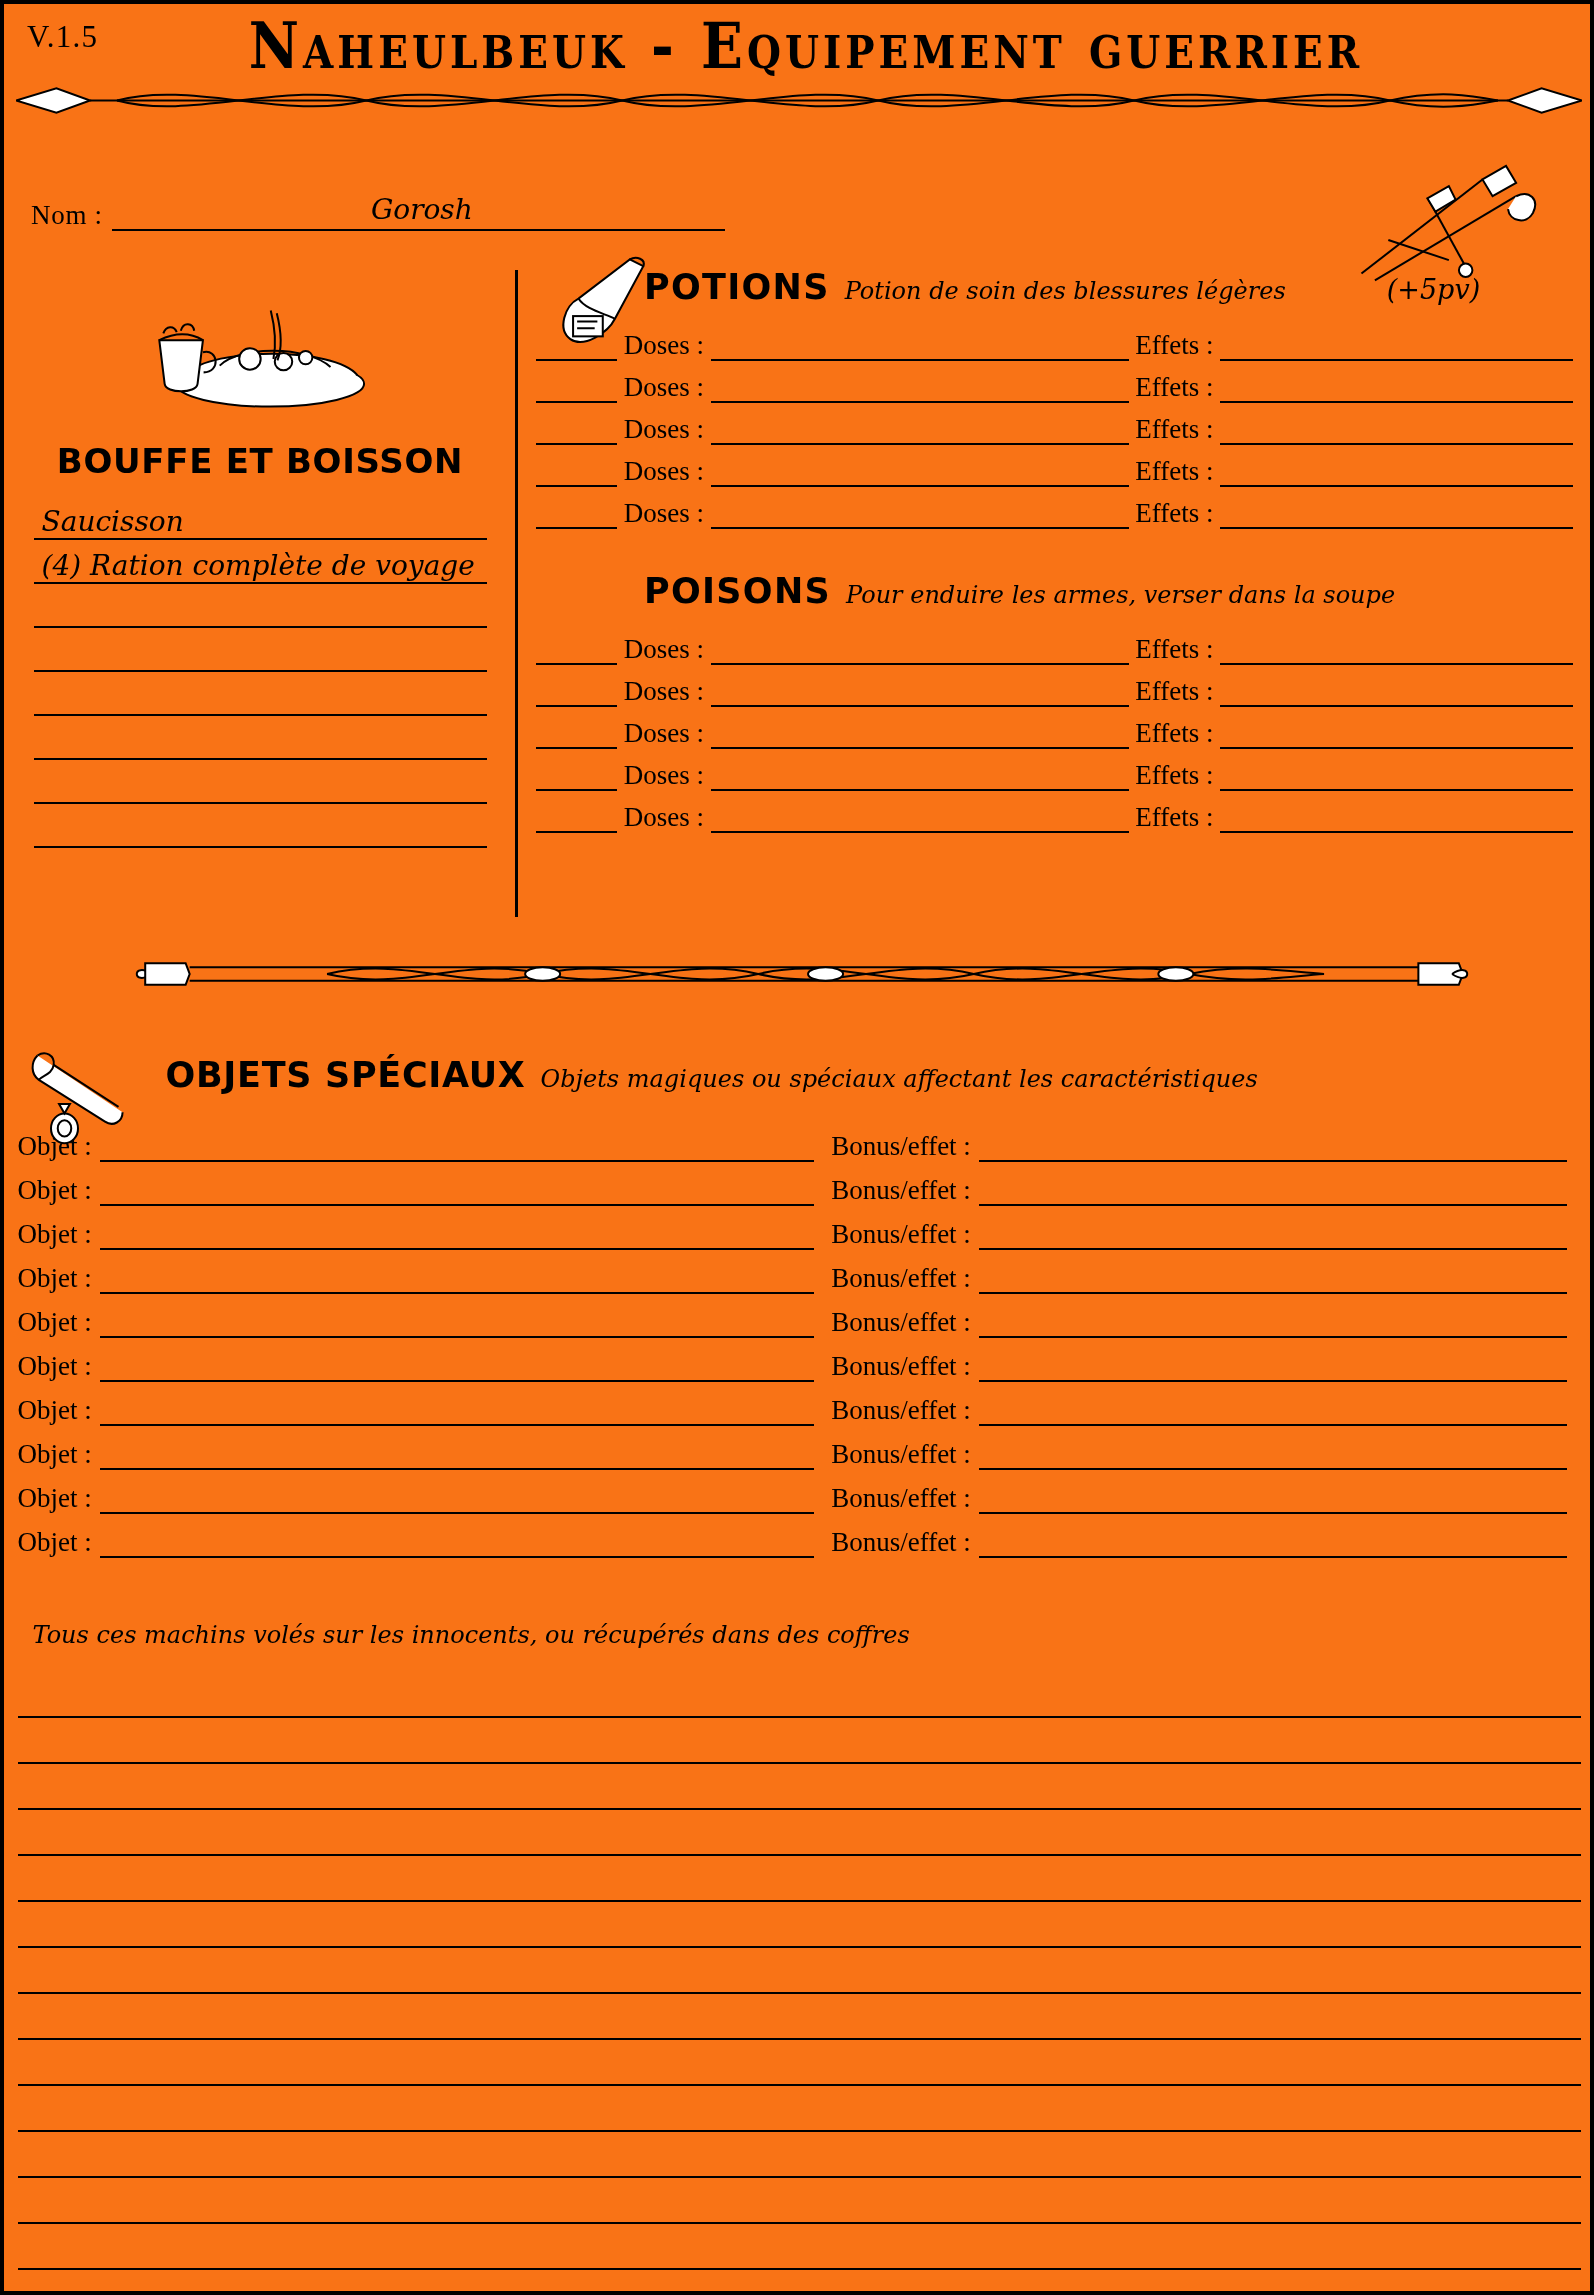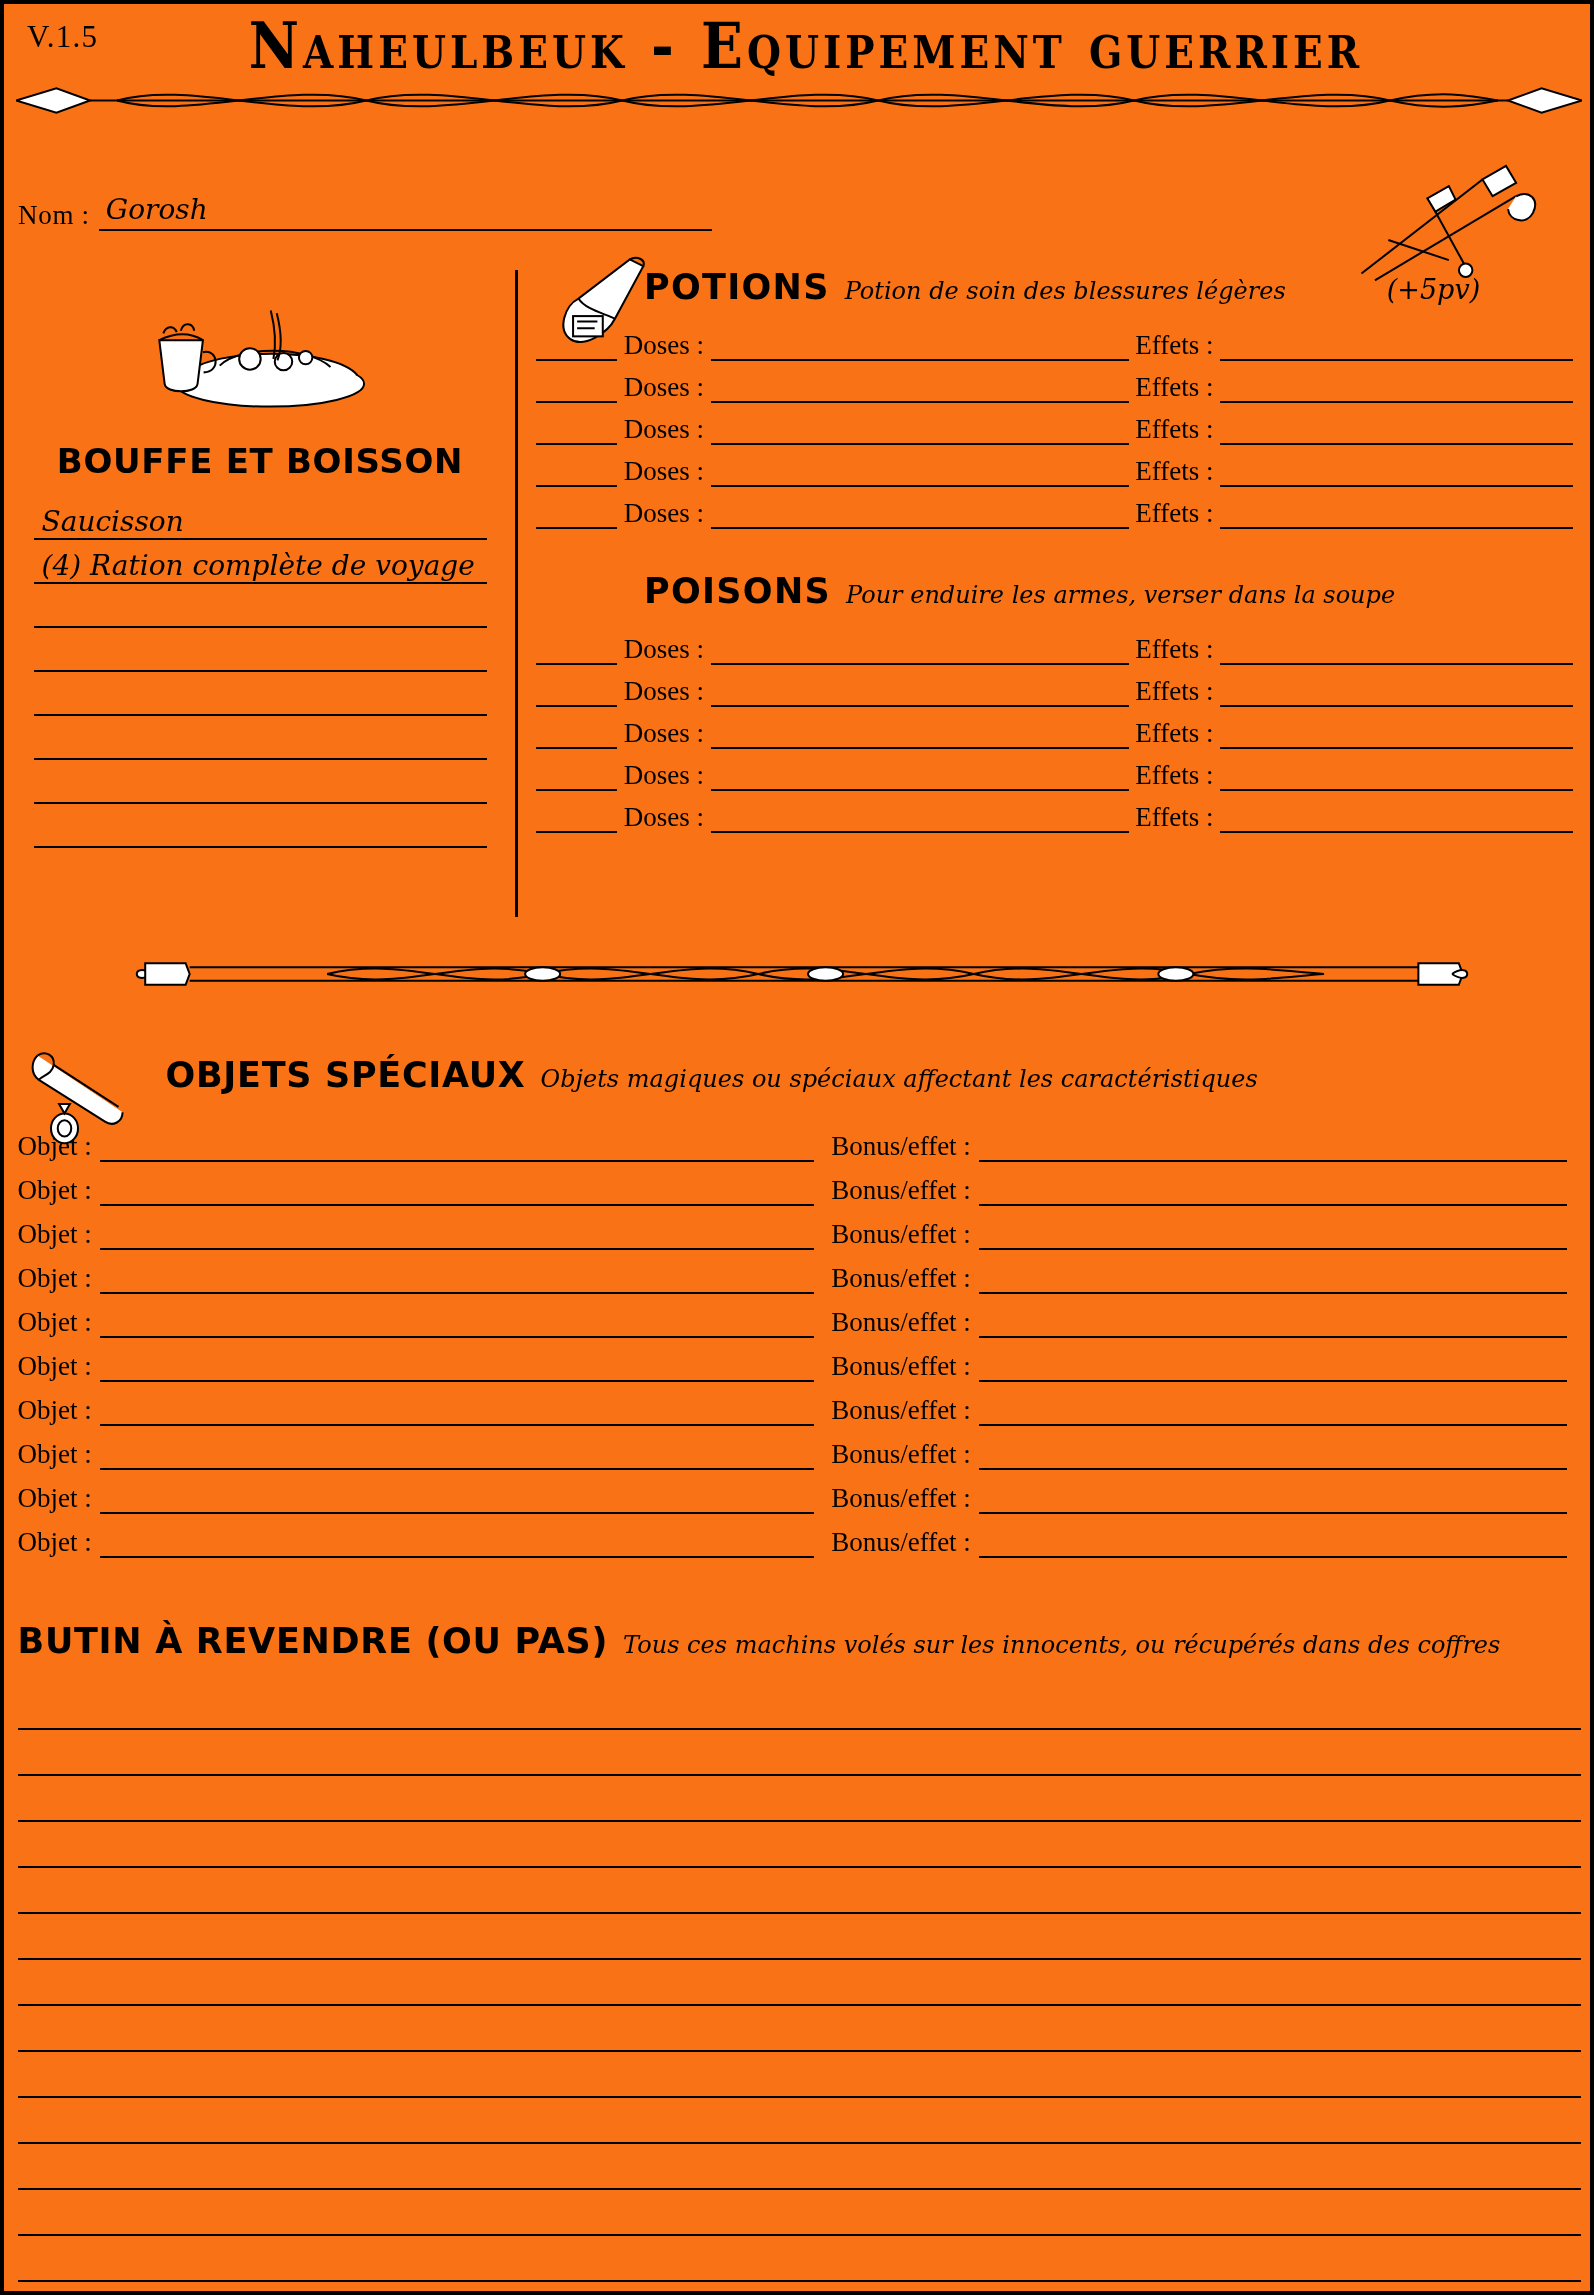--- a/index.html
+++ b/index.html
@@ -55,24 +55,25 @@
     position: absolute;
     left: 12px;
     top: 75px;
     width: 1566px;
     height: 43px;
   }
 
   
   .name-row {
     position: absolute;
-    left: 14px;
+    left: 27px;
     top: 189px;
     display: flex;
     align-items: flex-end;
+    text-align: center;
   }
   .name-label {
     font-size: 27px;
     letter-spacing: 0.7px;
   }
   .name-value {
     margin-left: 9.4px;
     width: 606px;
     border-bottom: 2px solid #000;
     font-family: "DejaVu Serif", serif;
@@ -572,21 +573,20 @@
         <span class="obj-label">Objet :</span>
         <span class="obj-fill"></span>
         <span class="bonus-label">Bonus/effet :</span>
         <span class="bonus-fill"></span>
       </div>
     </div>
   </div>
 
   <div class="butin-block">
     <div class="butin-head">
-      <h2>BUTIN À REVENDRE (OU PAS)</h2>
       <span class="section-sub">Tous ces machins volés sur les innocents, ou récupérés dans des coffres</span>
     </div>
     <div class="butin-lines">
       <div class="butin-line"></div>
       <div class="butin-line"></div>
       <div class="butin-line"></div>
       <div class="butin-line"></div>
       <div class="butin-line"></div>
       <div class="butin-line"></div>
       <div class="butin-line"></div>

